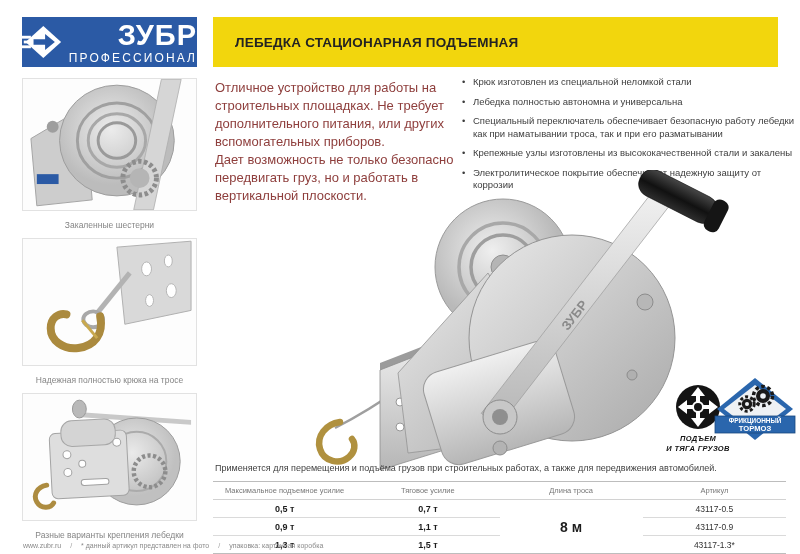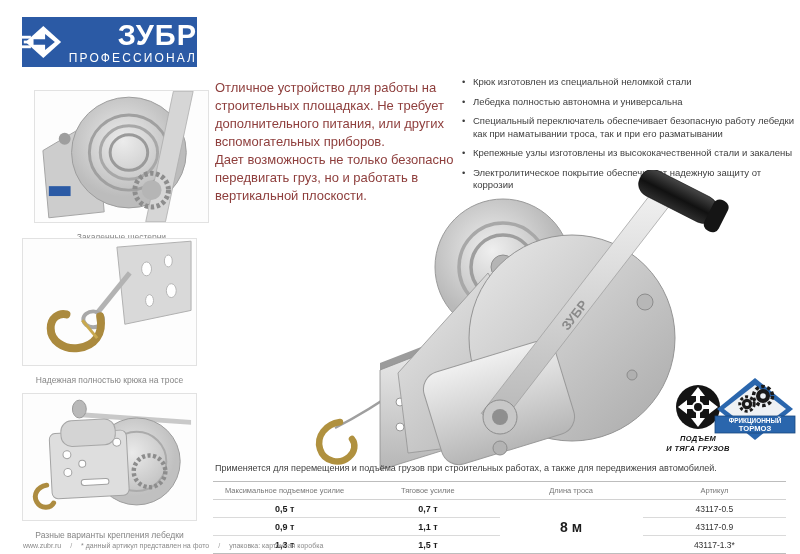--- a/index.html
+++ b/index.html
@@ -63,22 +63,25 @@
       <rect x="0" y="23.8" width="10" height="3.2" fill="#fff"></rect>
       <polygon points="24,2 44,20 24,38 4,20" fill="#fff"></polygon>
       <polygon points="13,17 26,17 26,11 37,20 26,29 26,23 13,23" fill="#2B5AA5"></polygon>
     </svg>
     <div class="logo-text">
       <span class="logo-name">ЗУБР</span>
       <span class="logo-tag">ПРОФЕССИОНАЛ</span>
     </div>
   </div>
 
-
-  <figure class="fig fig1" style="margin:12px">
+  <div class="title-bar">
+    <h1>ЛЕБЕДКА СТАЦИОНАРНАЯ ПОДЪЕМНАЯ</h1>
+  </div>
+
+  <figure class="fig fig1" style="margin:0">
     <svg class="ph" height="131" viewBox="0 0 175 132">
       <defs>
         <radialGradient id="d1" cx="45%" cy="40%">
             <stop offset="0%" stop-color="#ececec"></stop>
             <stop offset="100%" stop-color="#bcbcbc"></stop>
           </radialGradient>
       </defs>
       <rect width="175" height="132" fill="#fdfdfd"></rect>
       <polygon points="8,60 62,28 70,122 14,128" fill="#cdcdcd" stroke="#a5a5a5" stroke-width="1"></polygon>
       <ellipse cx="95" cy="62" rx="58" ry="56" fill="url(#d1)" stroke="#9d9d9d"></ellipse>

